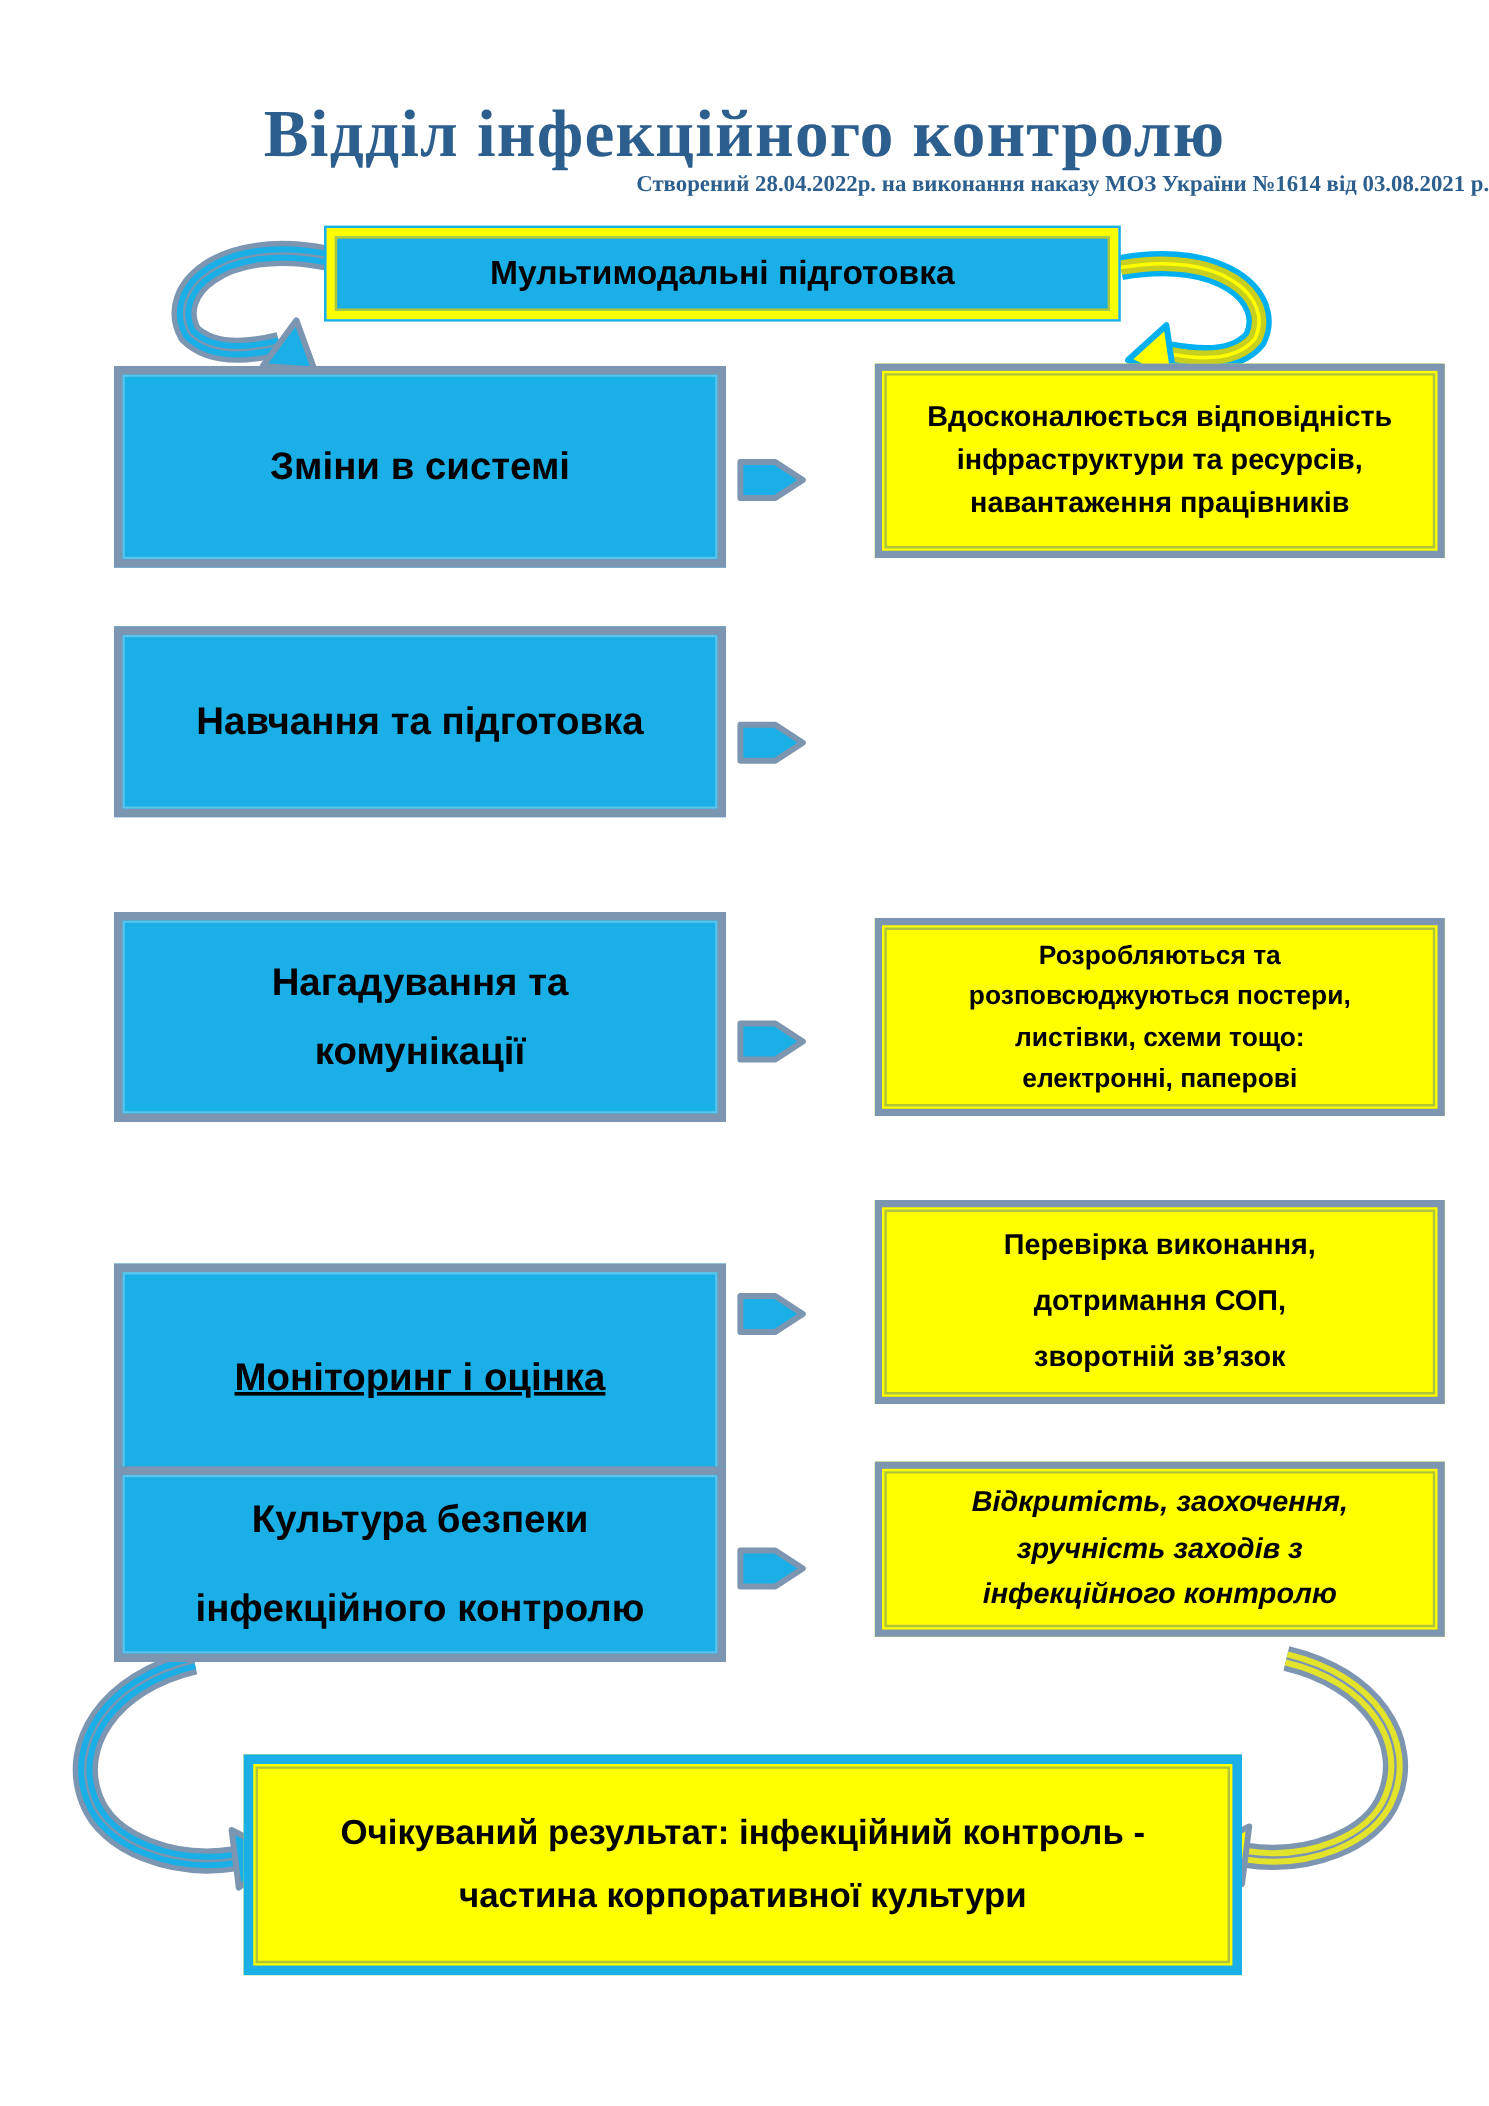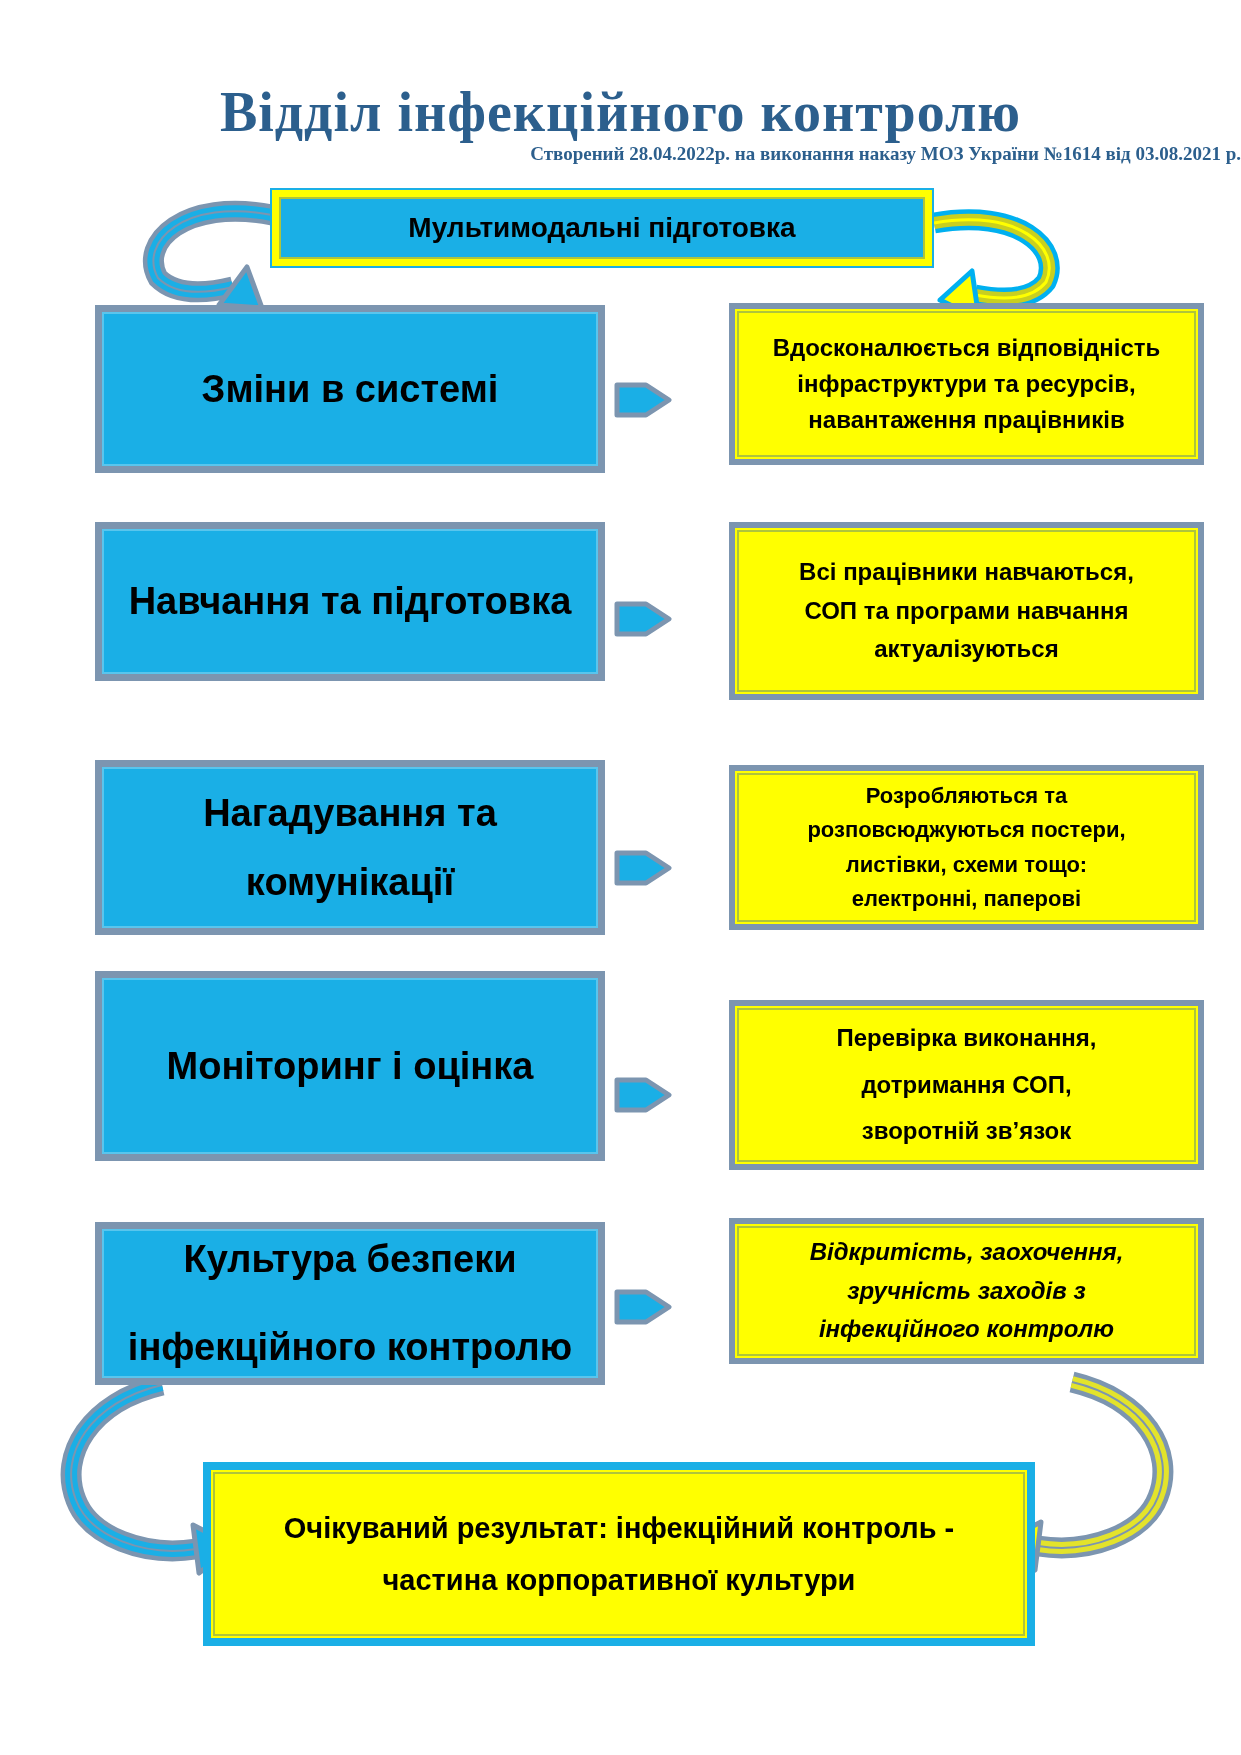--- a/index.html
+++ b/index.html
@@ -25,21 +25,21 @@
     box-shadow:inset 0 0 0 2px var(--inner-olive,#AEC43C);
     display:flex;align-items:center;justify-content:center;
     font-size:28px;font-weight:bold;
   }
   .bluebox{
     position:absolute;left:95px;width:510px;box-sizing:border-box;
     background:var(--box-blue,#1AAFE6);
     border:7px solid var(--border-slate,#7C95B0);
     box-shadow:inset 0 0 0 2px rgba(255,255,255,0.28);
     display:flex;align-items:center;justify-content:center;text-align:center;
-    font-weight:bold;font-size:38px;line-height:1.8;white-space:pre-line;
+    font-weight:bold;font-size:32px;line-height:1.8;white-space:pre-line;
   }
   .bluebox.wide-lines{line-height:2.3;}
   .yellowbox{
     position:absolute;left:685px;width:475px;box-sizing:border-box;
     background:var(--bright-yellow,#FFFF00);
     border:6px solid var(--border-slate,#7C95B0);
     box-shadow:inset 0 0 0 2px var(--bright-yellow,#FFFF00),inset 0 0 0 4px var(--inner-olive,#AEC43C);
     display:flex;align-items:center;justify-content:center;text-align:center;
     font-weight:bold;font-size:24px;line-height:1.5;white-space:pre-line;padding:0 14px;margin-left:44px;
   }
@@ -115,35 +115,32 @@
       <polygon points="3,12 32,12 55,27 32,42 3,42"></polygon>
     </svg>
   <div class="yellowbox" style="top:303px;height:162px;">Вдосконалюється відповідність
 інфраструктури та ресурсів,
 навантаження працівників</div>
 
   <div class="bluebox" style="top:522px;height:159px;">Навчання та підготовка</div>
   <svg class="pent" style="top:592px;" viewBox="0 0 58 54">
       <polygon points="3,12 32,12 55,27 32,42 3,42"></polygon>
     </svg>
-  <div class="yellowbox lh-mid" style="top:522px;height:178px;">Всі працівники навчаються,
-СОП та програми навчання
-актуалізуються</div>
 
   <div class="bluebox" style="top:760px;height:175px;">Нагадування та
 комунікації</div>
   <svg class="pent" style="top:841px;" viewBox="0 0 58 54">
       <polygon points="3,12 32,12 55,27 32,42 3,42"></polygon>
     </svg>
   <div class="yellowbox small" style="top:765px;height:165px;">Розробляються та
 розповсюджуються постери,
 листівки, схеми тощо:
 електронні, паперові</div>
 
-  <div class="bluebox" style="top:971px;height:190px;">Моніторинг і оцінка</div>
+  <div class="bluebox" style="top:1053px;height:190px;text-decoration:underline;">Моніторинг і оцінка</div>
   <svg class="pent" style="top:1068px;" viewBox="0 0 58 54">
       <polygon points="3,12 32,12 55,27 32,42 3,42"></polygon>
     </svg>
   <div class="yellowbox lh-tall" style="top:1000px;height:170px;">Перевірка виконання,
 дотримання СОП,
 зворотній зв’язок</div>
 
   <div class="bluebox wide-lines" style="top:1222px;height:163px;">Культура безпеки
 інфекційного контролю</div>
   <svg class="pent" style="top:1280px;" viewBox="0 0 58 54">

